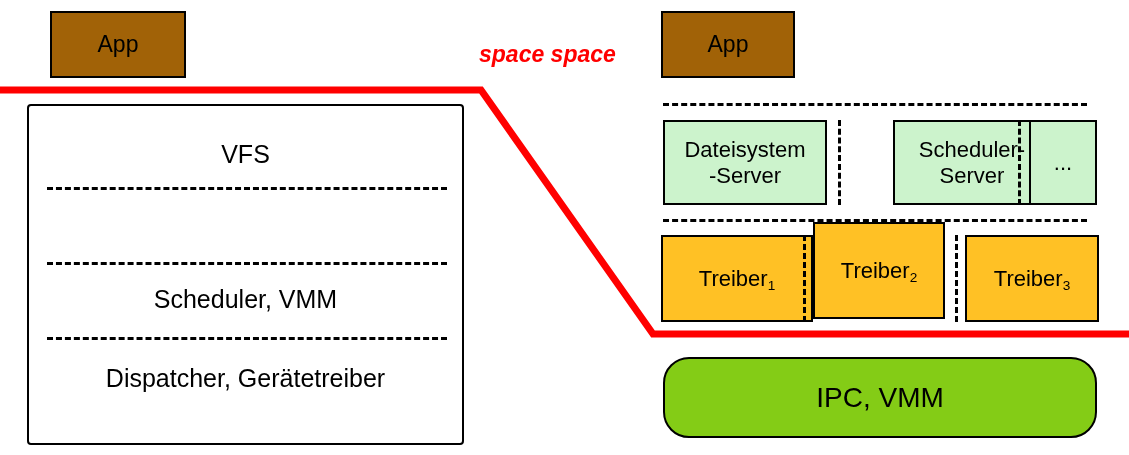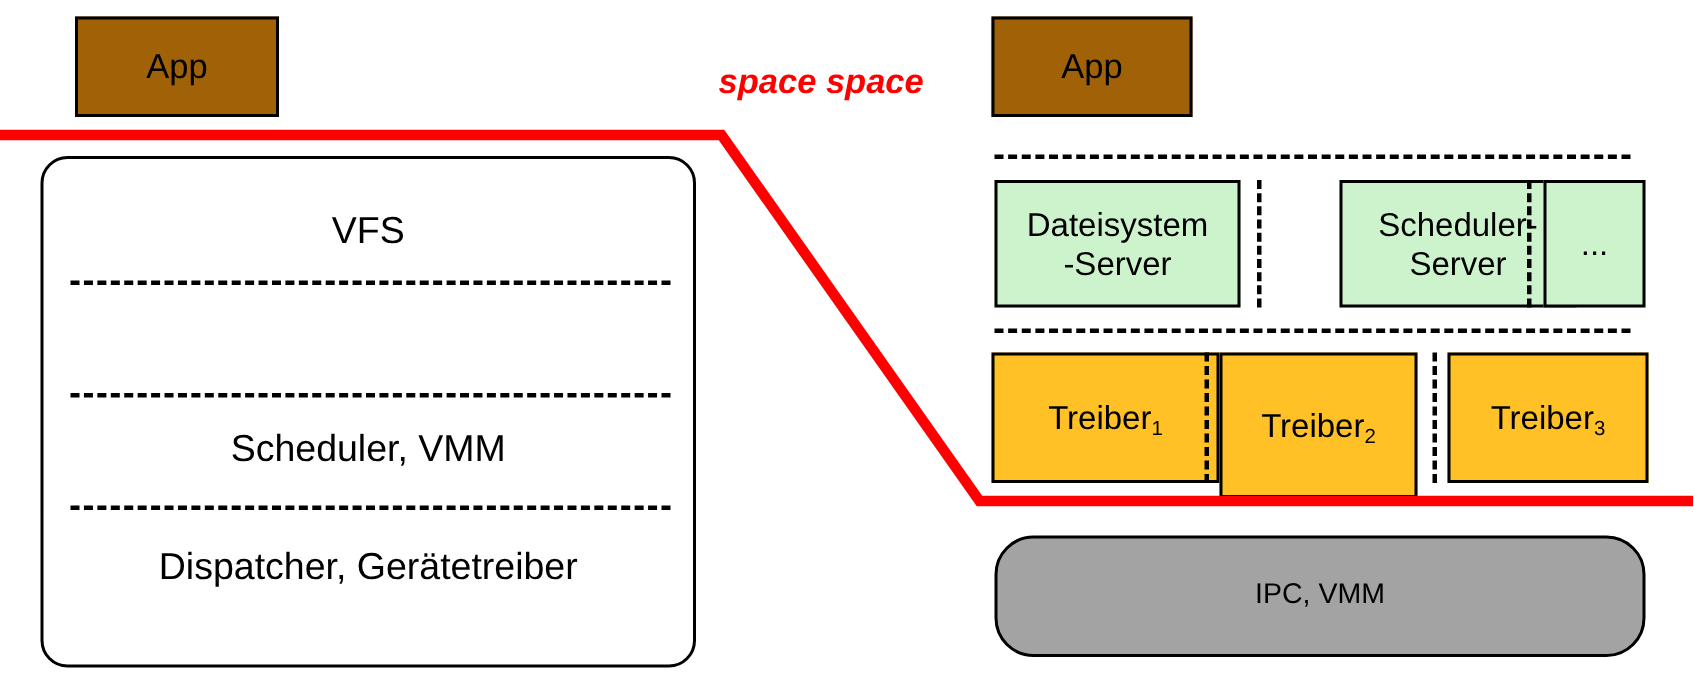--- a/index.html
+++ b/index.html
@@ -41,36 +41,36 @@
     background: #ccf3cc;
     font-size: 22px;
   }
 
   .orange-box {
     background: #ffc125;
     font-size: 22px;
   }
 
   .rounded-box {
-    background: #a3a3a3;
+    background: #84cc16;
     border: 2px solid #000000;
     border-radius: 26px;
-    font-size: 19px;
+    font-size: 28px;
   }
 
   
   #mono-kernel {
     position: absolute;
     left: 27px;
     top: 104px;
     width: 437px;
     height: 341px;
     box-sizing: border-box;
     border: 2px solid #000000;
-    border-radius: 18px;
+    border-radius: 4px;
     background: #ffffff;
   }
 
   .mono-layer {
     position: absolute;
     left: 0;
     width: 100%;
     display: flex;
     align-items: center;
     justify-content: center;
@@ -158,21 +158,21 @@
   <div class="box green-box" style="left:849px; top:120px; width:158px; height:85px;margin-left:44px;">Scheduler-
 Server</div>
   <div class="dash-vert" style="left:1018px; top:120px; height:85px;"></div>
   <div class="box green-box" style="left:1029px; top:120px; width:68px; height:85px;">...</div>
 
   <div class="dash-rule" style="left:663px; top:219px; width:424px;"></div>
 
   <div class="box orange-box" style="left:661px; top:235px; width:152px; height:87px;"><span><span>Treiber</span><sub>1</sub></span></div>
   <div class="dash-vert" style="left:803px; top:235px; height:87px;"></div>
 
-  <div class="box orange-box" style="left:813px; top:235px; width:132px; height:97px;text-align:center;"><span><span>Treiber</span><sub>2</sub></span></div>
+  <div class="box orange-box" style="left:813px; top:222px; width:132px; height:97px;text-align:center;"><span><span>Treiber</span><sub>2</sub></span></div>
   <div class="dash-vert" style="left:955px; top:235px; height:87px;"></div>
 
   <div class="box orange-box" style="left:965px; top:235px; width:134px; height:87px;"><span><span>Treiber</span><sub>3</sub></span></div>
 
   <div class="box rounded-box" style="left:663px; top:357px; width:434px; height:81px;">IPC, VMM</div>
 
   <svg id="boundary-line" viewBox="0 0 1129 455">
     <polyline points="0,90 481,90 653,334 1129,334" fill="none" stroke="#ff0000" stroke-width="7" stroke-linejoin="miter" stroke-linecap="butt"></polyline>
   </svg>
 

